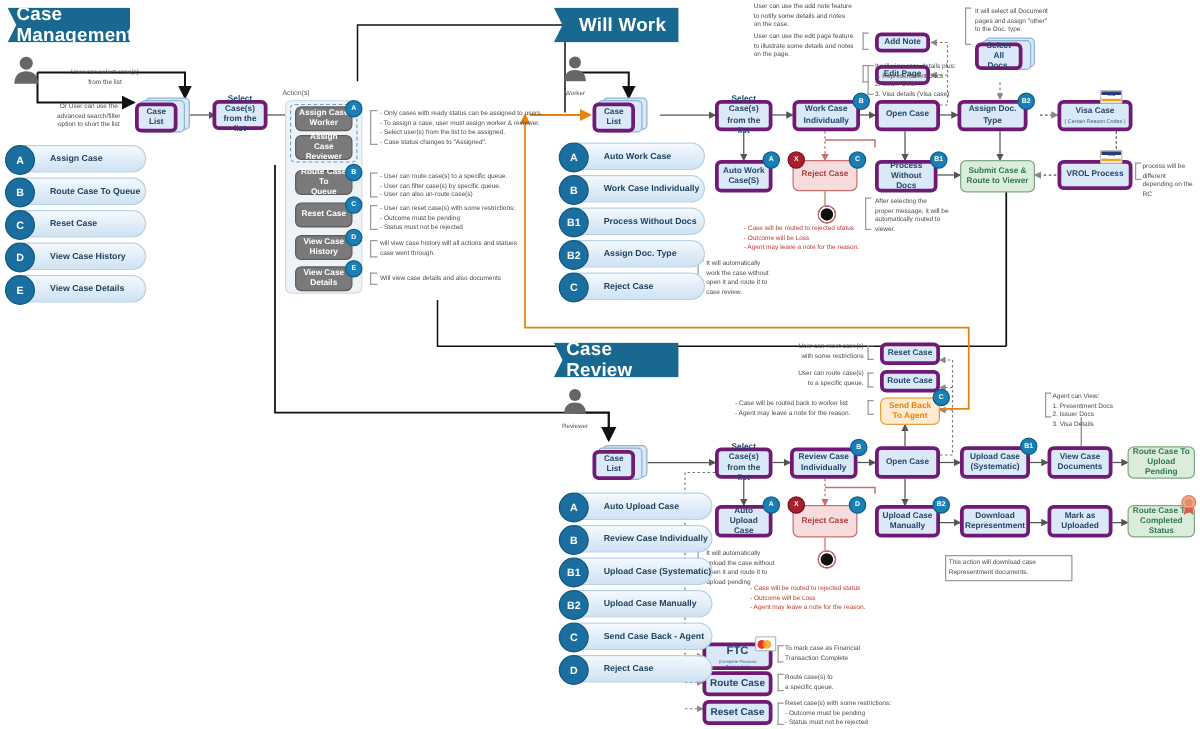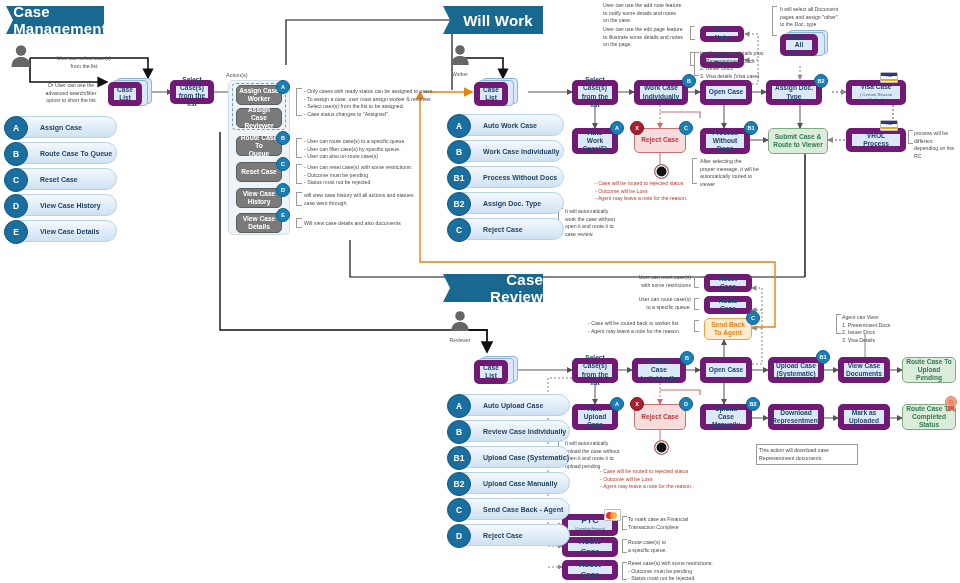--- a/index.html
+++ b/index.html
@@ -12,21 +12,21 @@
   .banner{position:absolute;height:28px;background:#19688f;color:#fff;
           display:flex;align-items:center;justify-content:center;
           font-size:15px;font-weight:bold;letter-spacing:.2px;
           clip-path:polygon(0 0,100% 0,100% 100%,0 100%,7px 50%);
           padding-left:10px;box-sizing:border-box;}
 
   
   .node{position:absolute;box-sizing:border-box;display:flex;flex-direction:column;
         align-items:center;justify-content:center;text-align:center;
         font-size:6.6px;font-weight:bold;line-height:1.25;border-radius:5px;padding:2px;}
-  .n-blue{background:#dae8f7;border:6px solid #701a75;color:#24476b;}
+  .n-blue{background:#dae8f7;border:3px solid #701a75;color:#24476b;}
   .n-gray{background:#7a7a7a;border:1px solid #5d5d5d;color:#ffffff;}
   .n-red{background:#f6dcdc;border:1px solid #c9706f;color:#b33b3b;}
   .n-green{background:#dcecdc;border:1px solid #7faa7f;color:#2f7a4f;}
   .n-orange{background:#fdebd2;border:1px solid #e8a33d;color:#e8820f;}
   .n-sub{font-size:4.3px;font-weight:normal;opacity:.85;margin-top:.5px;}
 
   
   .stack{position:absolute;}
   .stack .sh{position:absolute;border-radius:4px;background:#dae8f7;border:1px solid #8fb4d9;}
 
@@ -382,21 +382,21 @@
     <div class="pill" style="top:82px;width:112px;">
         <span>Assign Doc. Type</span>
       </div>
     <div class="badge" style="left:4px;top:82px;">B2</div>
     <div class="pill" style="top:108px;width:112px;">
         <span>Reject Case</span>
       </div>
     <div class="badge" style="left:4px;top:108px;">C</div>
   </div>
 
-  <div class="banner" style="left:443px;top:274px;width:100px;text-align:right;">Case Review</div>
+  <div class="banner" style="left:443px;top:274px;width:100px;">Case Review</div>
 
   <div class="actor" style="left:447px;top:310px;">
     <svg width="26" height="22" viewBox="0 0 26 24">
         <circle cx="13" cy="6.5" r="5.2" fill="#666"></circle>
         <path d="M3.5,23 C3.5,15.5 8,13 13,13 C18,13 22.5,15.5 22.5,23 Z" fill="#666"></path>
       </svg>
     <div class="lbl">Reviewer</div>
   </div>
 
   <div class="stack" style="left:474px;top:356px;width:42px;height:28px;">

